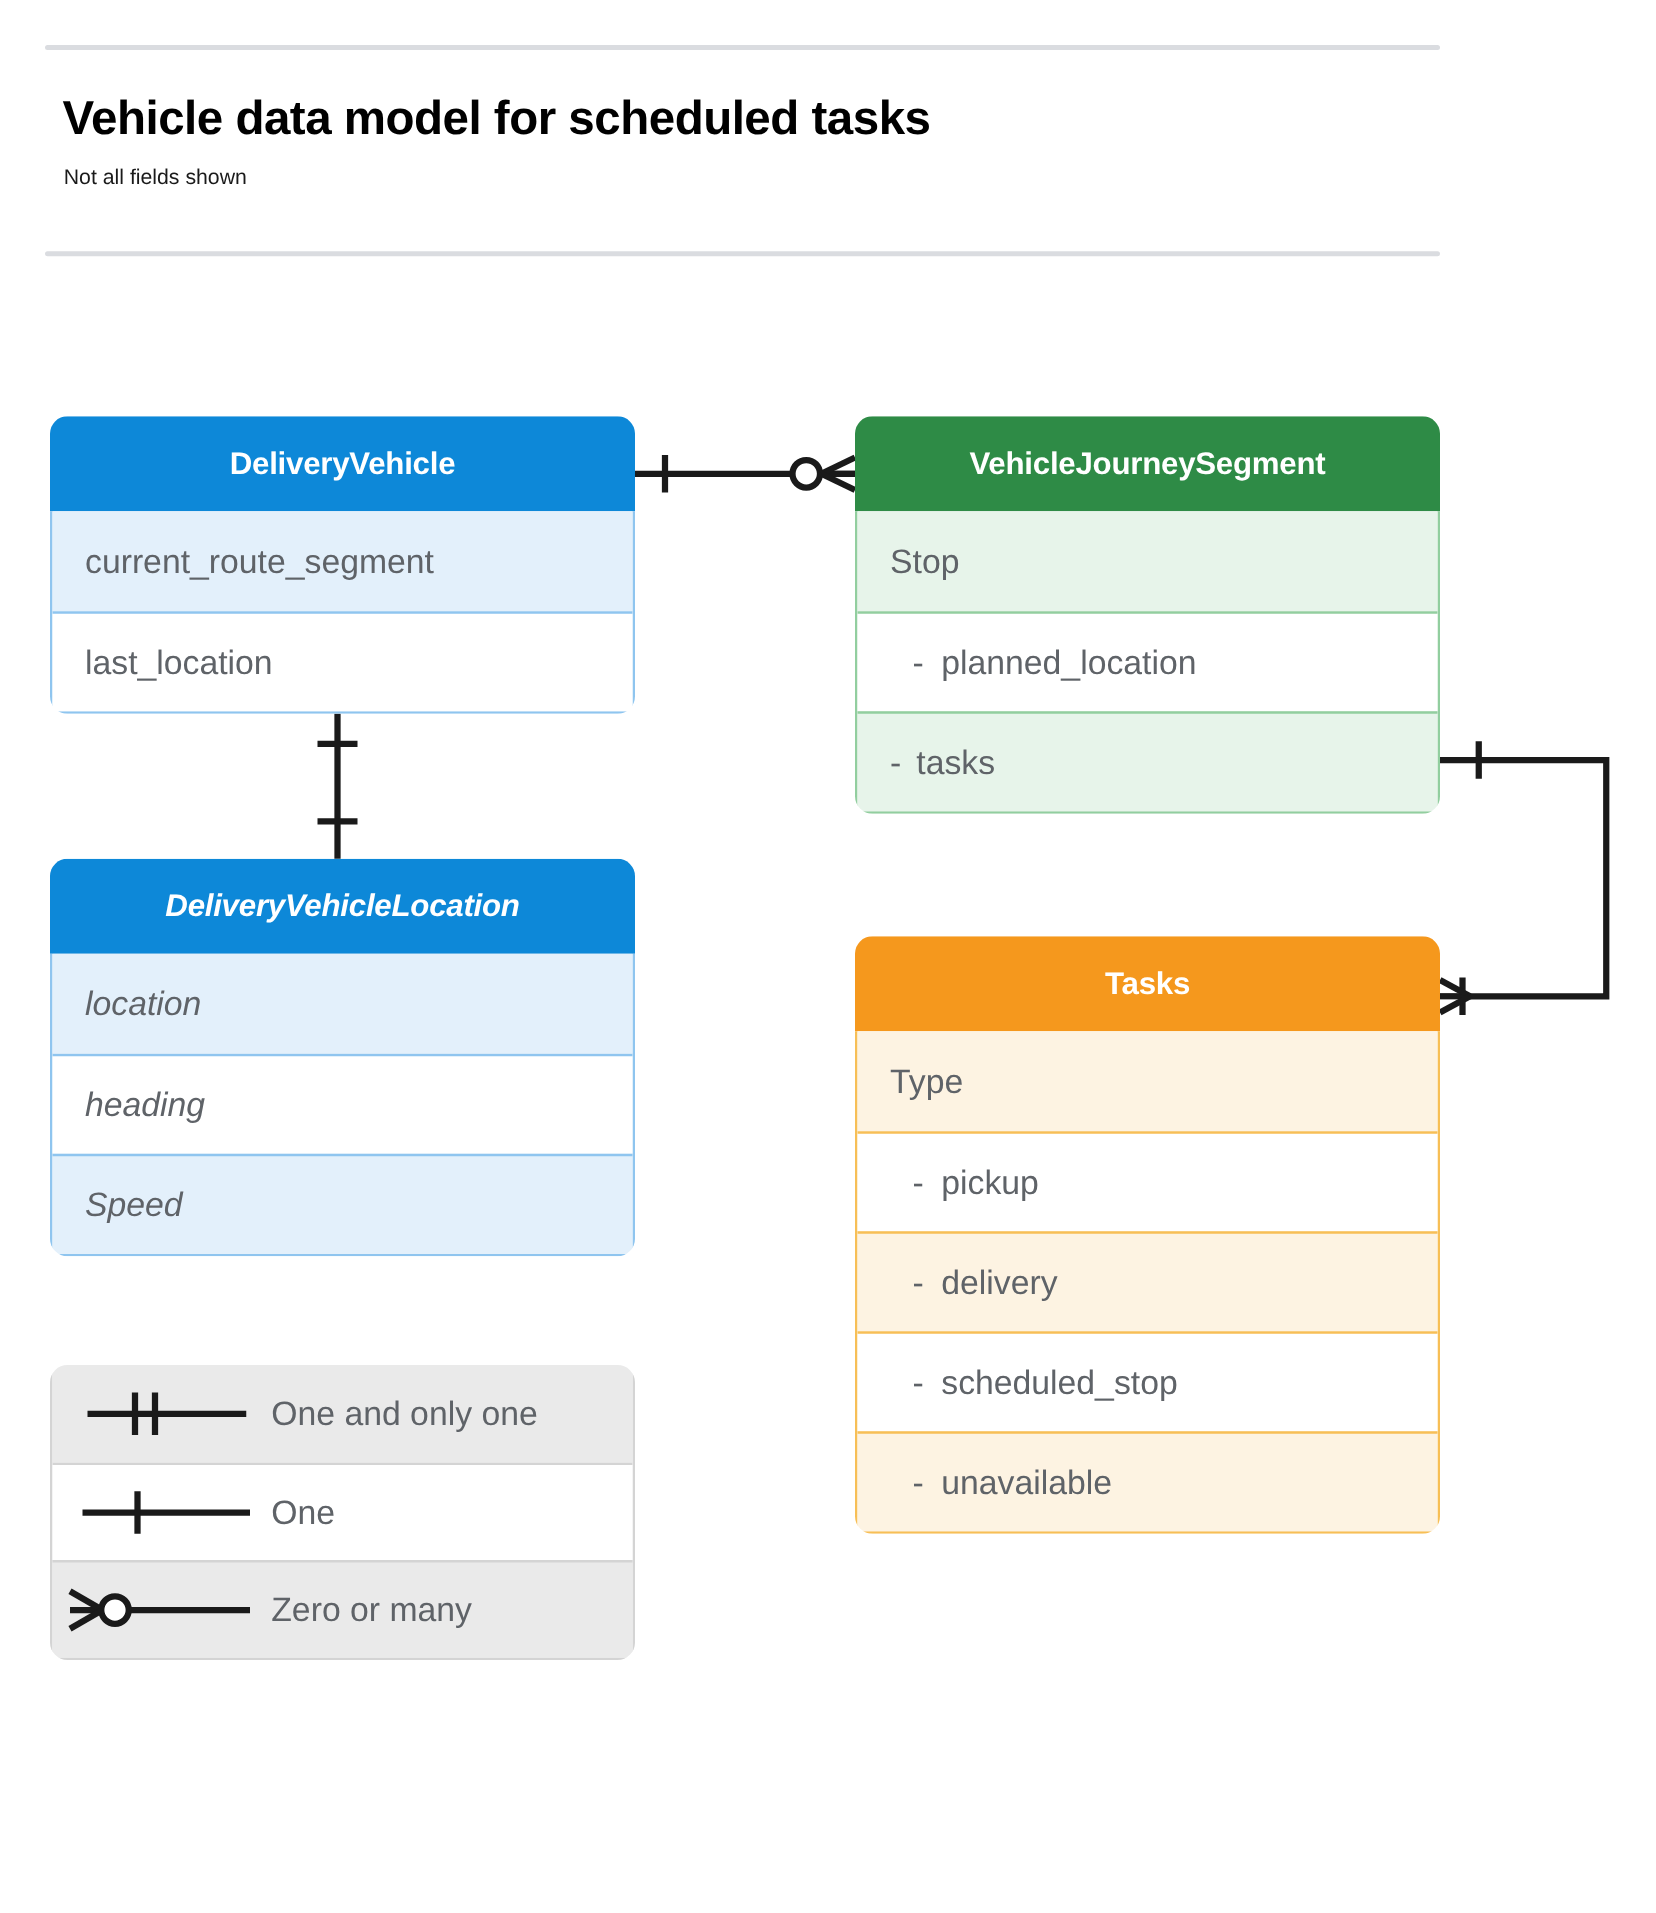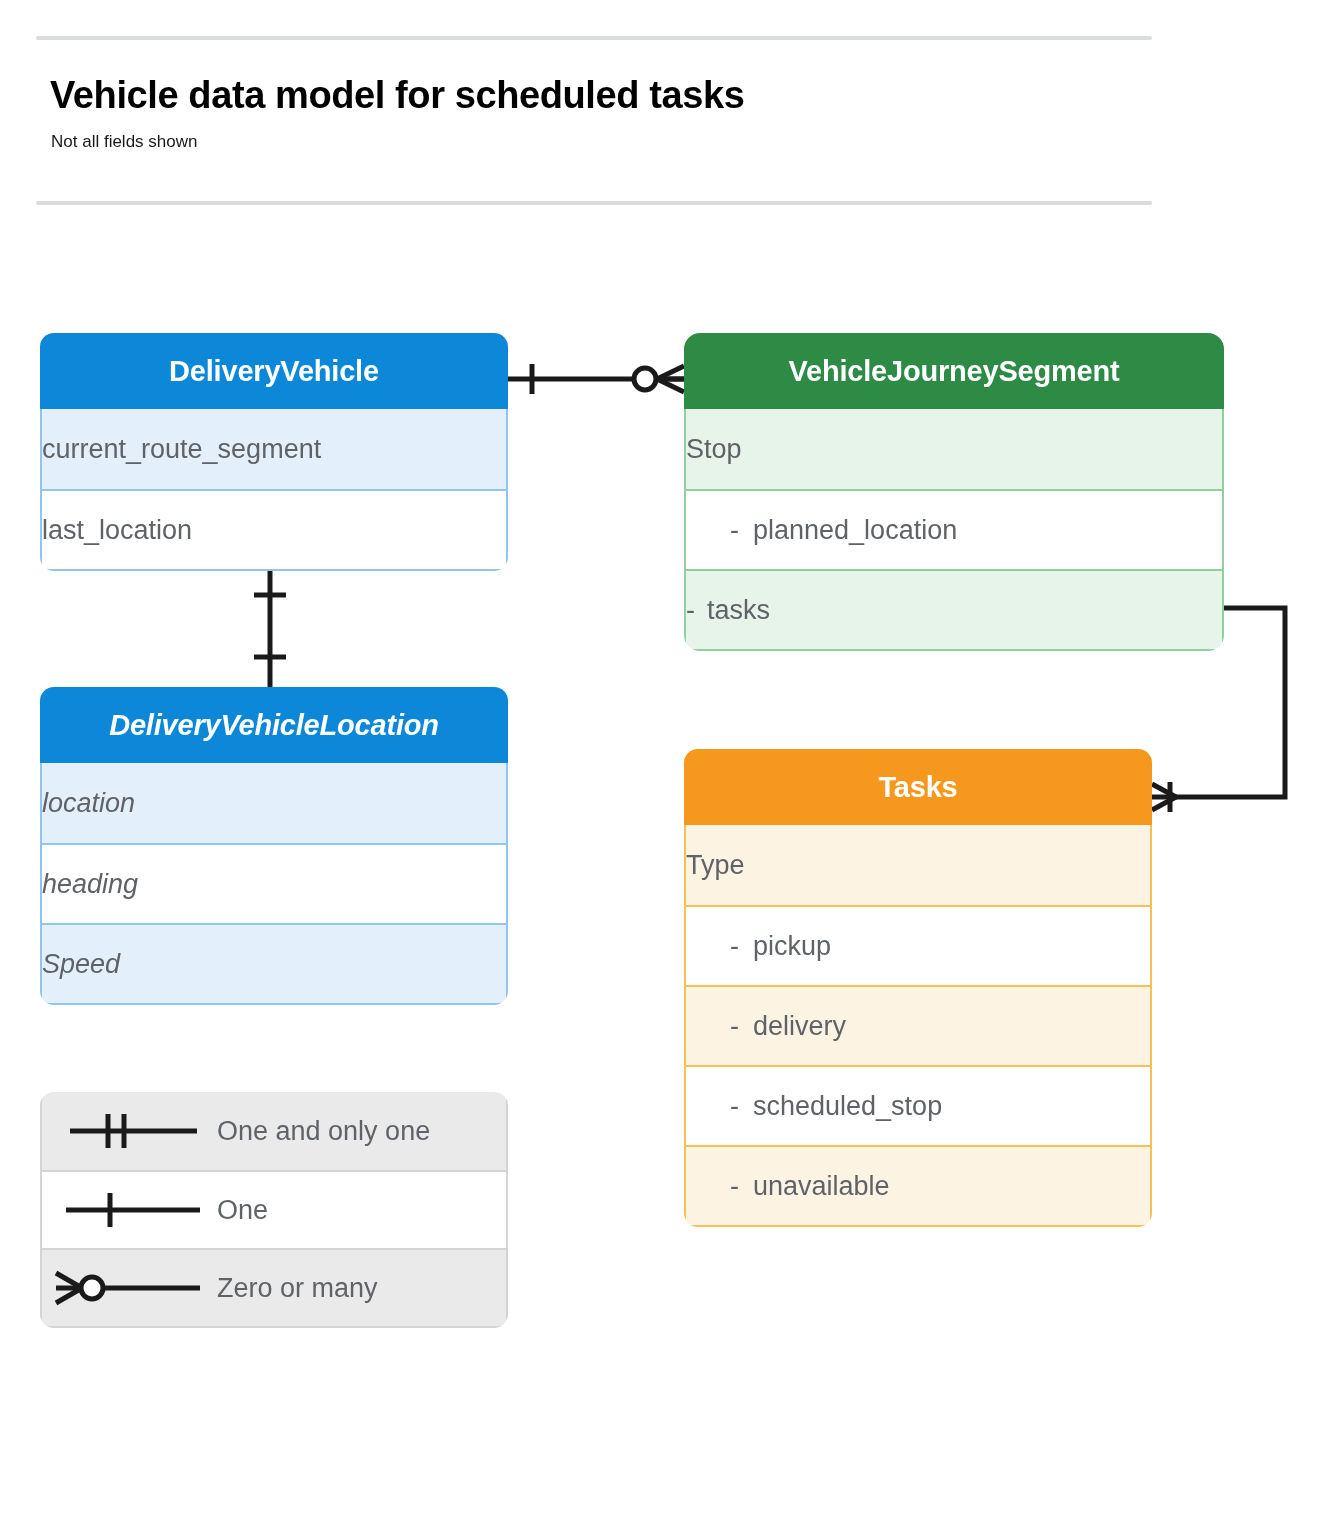--- a/index.html
+++ b/index.html
@@ -54,37 +54,38 @@
   
   .entity {
     position: absolute;
     border-radius: 14px;
     overflow: hidden;
   }
   .entity-header {
     height: 76px;
     line-height: 76px;
     text-align: center;
-    font-size: 29px;
+    font-size: 25px;
     font-weight: 700;
     color: #ffffff;
     letter-spacing: -0.2px;
     white-space: nowrap;
   }
   .entity-rows {
     border-left: 2px solid transparent;
     border-right: 2px solid transparent;
     border-bottom: 2px solid transparent;
   }
   .entity-row {
     height: 80px;
     display: flex;
     align-items: center;
     font-size: 27px;
     color: #5f6368;
+    padding-left: 26px;
     white-space: nowrap;
   }
   .entity-row.sub { padding-left: 26px; }
   .entity-row .dash {
     display: inline-block;
     margin-right: 12px;
   }
   .entity-row.sub .dash { margin-left: 18px; margin-right: 14px; }
 
   
@@ -184,21 +185,21 @@
     <div class="entity-rows">
       <div class="entity-row alt">
         <span>current_route_segment</span>
       </div>
       <div class="entity-row">
         <span>last_location</span>
       </div>
     </div>
   </div>
 
-  <div class="entity t-green" style="left:684px; top:333px; width:540px;border-radius:16px;">
+  <div class="entity t-green" style="left:684px; top:333px; width:468px;">
     <div class="entity-header">VehicleJourneySegment</div>
     <div class="entity-rows">
       <div class="entity-row alt">
         <span>Stop</span>
       </div>
       <div class="entity-row sub">
         <span class="dash">-</span>
         <span>planned_location</span>
       </div>
       <div class="entity-row alt">

